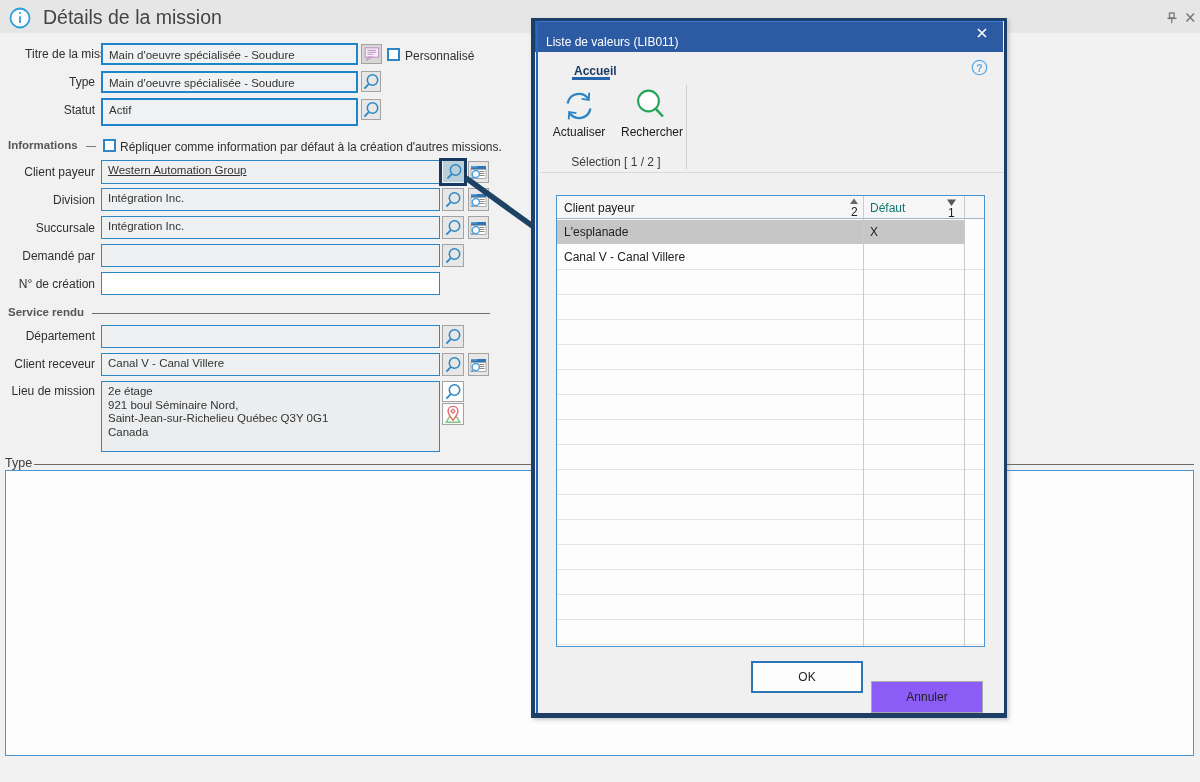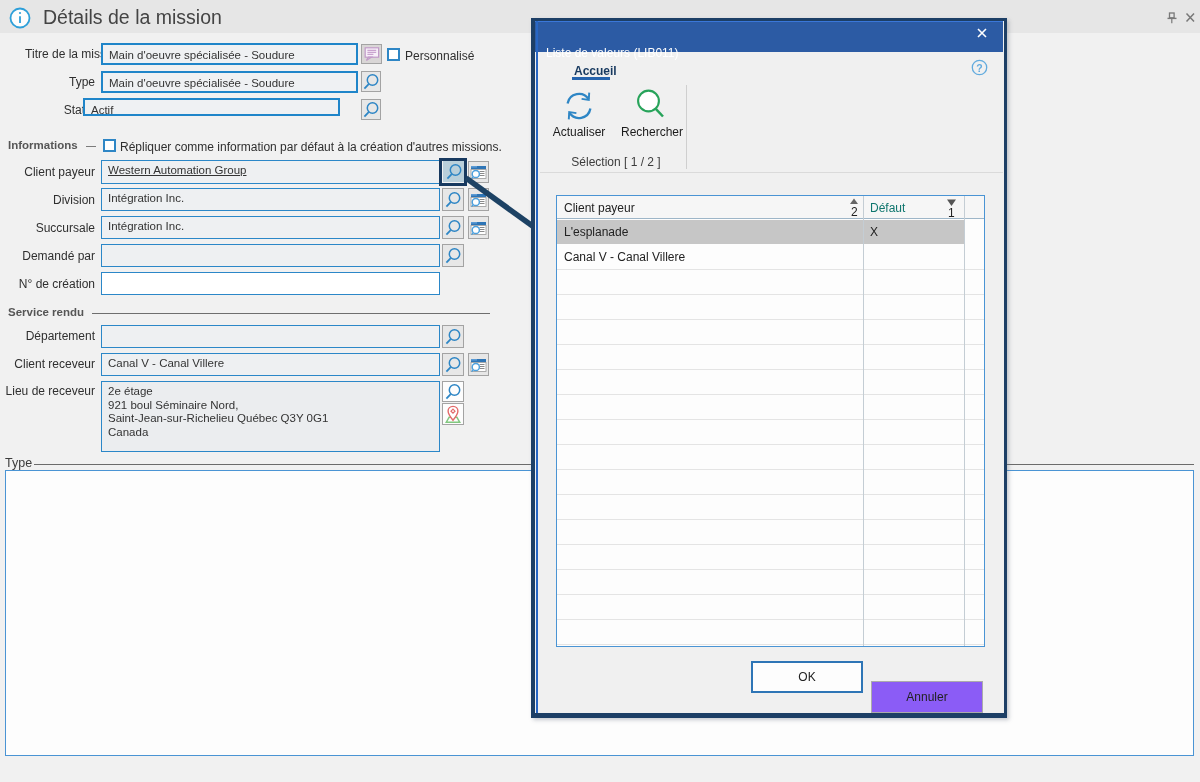--- a/index.html
+++ b/index.html
@@ -65,21 +65,21 @@
 <div class="lbl" style="left:0;top:75px;width:95px;">Type</div>
 <div class="inp" style="left:101px;top:71px;width:257px;height:22px;">Main d'oeuvre spécialisée - Soudure</div>
 <div class="btn" style="left:361px;top:71px;width:20px;height:21px;">
 <svg width="18" height="18" viewBox="0 0 18 18">
       <circle cx="10.5" cy="7" r="5.2" fill="none" stroke="#2e86c5" stroke-width="1.5"></circle>
       <line x1="6.7" y1="11.1" x2="2.4" y2="15.6" stroke="#2e86c5" stroke-width="1.8"></line>
     </svg>
 </div>
 
 <div class="lbl" style="left:0;top:103px;width:95px;">Statut</div>
-<div class="inp" style="left:83px;top:98px;width:257px;height:18px;">Actif</div>
+<div class="inp" style="left:101px;top:98px;width:257px;height:28px;">Actif</div>
 <div class="btn" style="left:361px;top:99px;width:20px;height:21px;">
 <svg width="18" height="18" viewBox="0 0 18 18">
       <circle cx="10.5" cy="7" r="5.2" fill="none" stroke="#2e86c5" stroke-width="1.5"></circle>
       <line x1="6.7" y1="11.1" x2="2.4" y2="15.6" stroke="#2e86c5" stroke-width="1.8"></line>
     </svg>
 </div>
 
 <div class="seclbl" style="left:8px;top:139px;">Informations</div>
 <div class="hline" style="left:86px;top:146px;width:10px;"></div>
 <div class="chk" style="left:103px;top:139px;"></div>
@@ -153,21 +153,21 @@
 <svg width="18" height="18" viewBox="0 0 18 18">
       <circle cx="10.5" cy="7" r="5.2" fill="none" stroke="#2e86c5" stroke-width="1.5"></circle>
       <line x1="6.7" y1="11.1" x2="2.4" y2="15.6" stroke="#2e86c5" stroke-width="1.8"></line>
     </svg>
 </div>
 <div class="btn" style="left:468px;top:353px;width:21px;height:23px;">
     <svg width="17" height="16" viewBox="0 0 17 16">
       <use href="#winicon"></use>
     </svg>
   </div>
-<div class="lbl" style="left:0;top:384px;width:95px;">Lieu de receveur</div>
+<div class="lbl" style="left:0;top:384px;width:95px;">Lieu de mission</div>
 <div class="inp1" style="left:101px;top:381px;width:339px;height:71px;white-space:normal;line-height:13.6px;padding:3px 6px;background:#ebedef;">2e étage<br>921 boul Séminaire Nord,<br>Saint-Jean-sur-Richelieu Québec Q3Y 0G1<br>Canada</div>
 <div class="btn btnw" style="left:442px;top:381px;width:22px;height:21px;">
 <svg width="18" height="18" viewBox="0 0 18 18">
       <circle cx="10.5" cy="7" r="5.2" fill="none" stroke="#2e86c5" stroke-width="1.5"></circle>
       <line x1="6.7" y1="11.1" x2="2.4" y2="15.6" stroke="#2e86c5" stroke-width="1.8"></line>
     </svg>
 </div>
 <div class="btn btnw" style="left:442px;top:403px;width:22px;height:22px;">
 <svg width="20" height="19" viewBox="0 0 20 19">
       <path d="M3.2 17.3 l2.9 -5 h7.8 l2.9 5 z" fill="none" stroke="#82c77f" stroke-width="1.4"></path>
@@ -181,21 +181,21 @@
 <div style="position:absolute;left:5px;top:470px;width:1189px;height:286px;background:#fdfdfd;border:1px solid #4a94d4;"></div>
 
 <svg style="position:absolute;left:455px;top:168px;" width="90" height="70" viewBox="0 0 90 70">
     <line x1="11" y1="10" x2="81" y2="60.5" stroke="#1d4264" stroke-width="5.5"></line>
   </svg>
 
 <div style="position:absolute;left:531px;top:18px;width:476px;height:700px;background:#f0f0f0;border:solid #1d3f66;border-width:3px 3px 5px 4px;box-shadow:2px 2px 4px rgba(100,110,125,0.35);">
   <div style="position:absolute;left:0.5px;top:0;width:2px;height:692px;background:#2766c4;z-index:5;"></div>
 
   <div style="position:absolute;left:0;top:0;width:468px;height:31px;background:#2c5ba4;border-top:1px solid #3a77d9;">
-    <div style="position:absolute;left:11px;top:13px;color:#fff;font-size:12px;margin-top:11px;">Liste de valeurs (LIB011)</div>
+    <div style="position:absolute;left:11px;top:13px;color:#fff;font-size:12px;">Liste de valeurs (LIB011)</div>
     <svg style="position:absolute;right:16px;top:6px;" width="10" height="10" viewBox="0 0 10 10">
         <path d="M1 1 l8 8 M9 1 l-8 8" stroke="#fff" stroke-width="1.6"></path>
       </svg>
   </div>
 
   <div style="position:absolute;left:39px;top:43px;font-weight:bold;color:#17395f;font-size:12px;">Accueil</div>
   <div style="position:absolute;left:37px;top:56px;width:38px;height:3px;background:#2563ad;"></div>
   <svg style="position:absolute;left:436px;top:38px;" width="17" height="17" viewBox="0 0 17 17">
       <circle cx="8.5" cy="8.5" r="7.2" fill="none" stroke="#62abde" stroke-width="1.3"></circle>
       <text x="8.5" y="12.5" text-anchor="middle" font-size="10.5" font-weight="bold" fill="#62abde" font-family="Liberation Sans">?</text>

